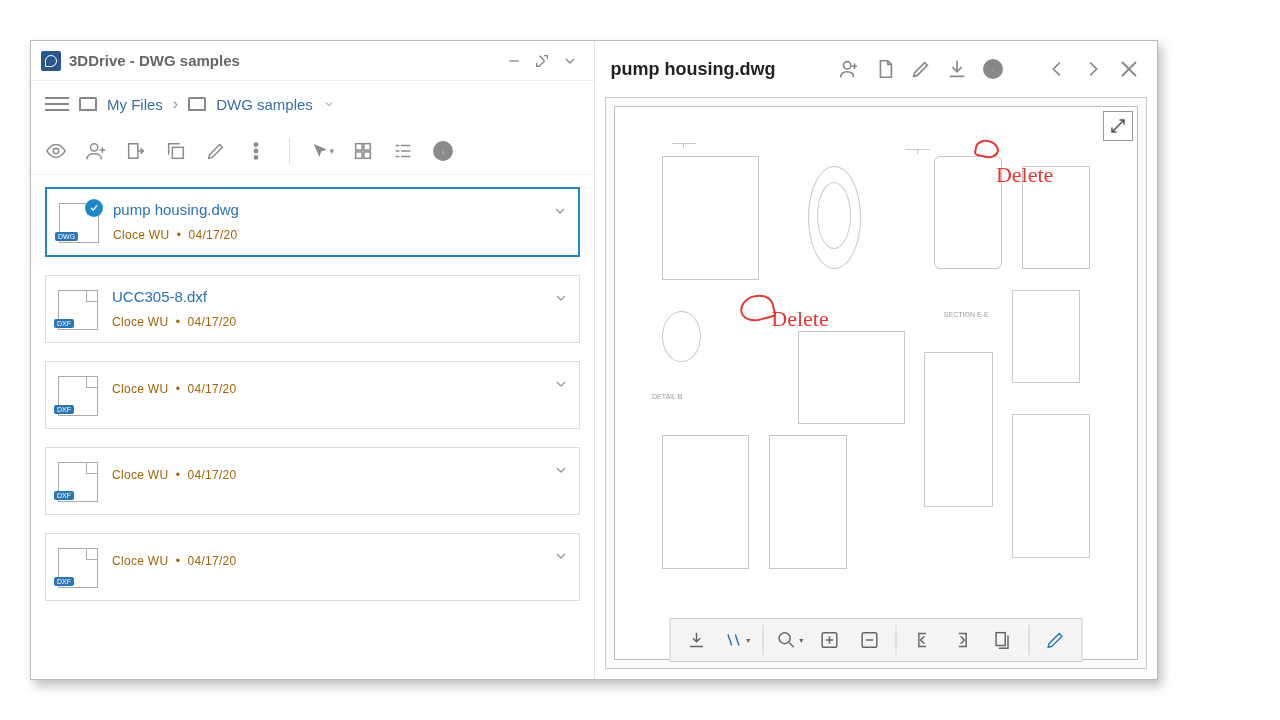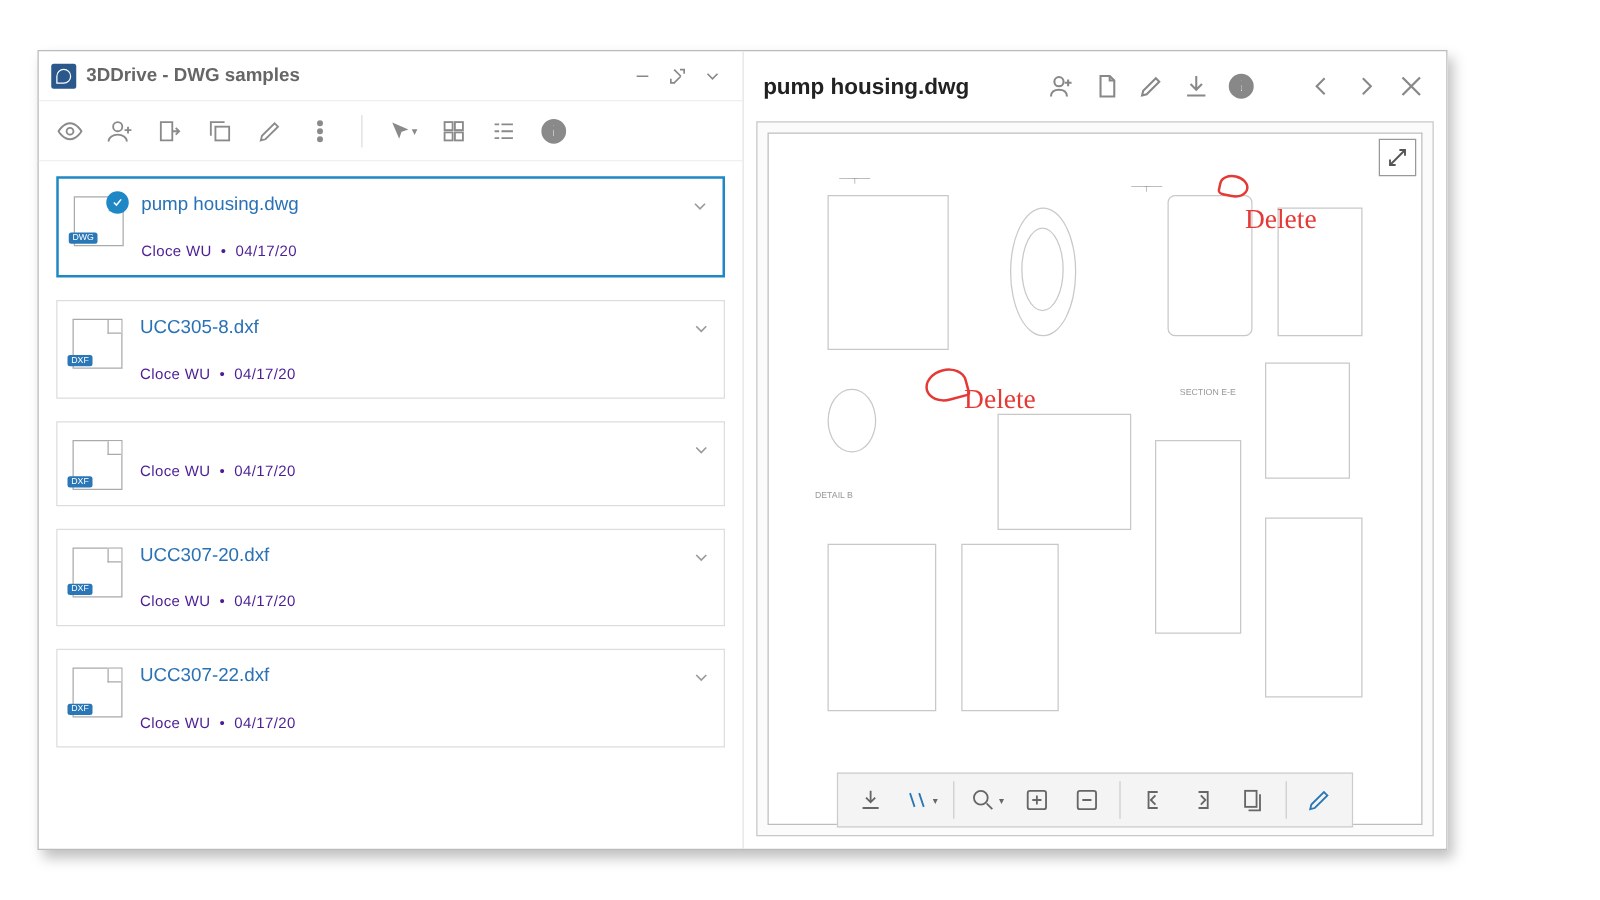--- a/index.html
+++ b/index.html
@@ -33,21 +33,21 @@
   .file-card{border:1px solid #ddd;margin-bottom:18px;padding:12px 12px 12px 12px;display:flex;align-items:flex-start;gap:14px;cursor:pointer;position:relative;background:#fff;}
   .file-card.selected{border:2px solid #1e88c7;}
   .file-thumb{width:40px;height:40px;position:relative;flex:none;margin-top:2px;}
   .file-thumb .pg{position:absolute;inset:0;border:1px solid #aaa;background:#fff;}
   .file-thumb .pg::before{content:"";position:absolute;top:0;right:0;width:10px;height:10px;border-left:1px solid #aaa;border-bottom:1px solid #aaa;background:#fff;}
   .file-thumb .tag{position:absolute;bottom:2px;left:-4px;background:#2a77b8;color:#fff;font-size:7px;padding:1px 3px;border-radius:2px;}
   .file-thumb .check{position:absolute;top:-4px;right:-4px;width:18px;height:18px;border-radius:50%;background:#1e88c7;display:flex;align-items:center;justify-content:center;}
   .file-thumb .check svg{width:10px;height:10px;stroke:#fff;stroke-width:3;fill:none;}
   .file-info{flex:1;min-width:0;}
   .file-name{color:#2a72b5;font-size:15px;line-height:1.25;word-break:break-all;}
-  .file-meta{color:#4c1d95;font-size:12px;margin-top:20px;letter-spacing:.3px;}
+  .file-meta{color:#a16207;font-size:12px;margin-top:8px;letter-spacing:.3px;}
   .file-card .chev{position:absolute;top:14px;right:10px;color:#999;}
   
   .viewer-head{height:56px;display:flex;align-items:center;padding:0 16px;gap:12px;}
   .viewer-title{font-weight:700;font-size:18px;color:#222;flex:1;}
   .vh-icon{width:24px;height:24px;color:#888;display:flex;align-items:center;justify-content:center;cursor:pointer;}
   .vh-icon svg{width:22px;height:22px;stroke:currentColor;fill:none;stroke-width:1.8;}
   .vh-icon.fill svg{fill:currentColor;}
   .vh-icon.big svg{width:26px;height:26px;}
   
   .viewer-body{flex:1;position:relative;margin:0 10px 10px 10px;border:1px solid #c8c8c8;background:#fbfbfb;overflow:hidden;}
@@ -90,20 +90,35 @@
               <path d="M15 4h5v5M9 20H4v-5"></path>
             </svg>
           </div>
         <div class="tb-btn">
             <svg viewBox="0 0 24 24">
               <path d="M6 9l6 6 6-6"></path>
             </svg>
           </div>
       </div>
 
+      <div class="crumb-row">
+        <div class="ham">
+            <span></span>
+            <span></span>
+            <span></span>
+          </div>
+        <div class="crumb-icon"></div>
+        <span class="crumb">My Files</span>
+        <span class="crumb-sep">›</span>
+        <div class="crumb-icon"></div>
+        <span class="crumb">DWG samples</span>
+        <svg class="chev-d" viewBox="0 0 24 24">
+            <path d="M6 9l6 6 6-6" fill="none" stroke="#888" stroke-width="2"></path>
+          </svg>
+      </div>
 
       <div class="tool-row">
         <div class="ticon">
             <svg viewBox="0 0 24 24">
               <path d="M2 12s4-7 10-7 10 7 10 7-4 7-10 7S2 12 2 12z"></path>
               <circle cx="12" cy="12" r="3"></circle>
             </svg>
           </div>
         <div class="ticon">
             <svg viewBox="0 0 24 24">
@@ -208,34 +223,32 @@
             <div class="chev"><svg width="16" height="16" viewBox="0 0 24 24">
                 <path d="M6 9l6 6 6-6" fill="none" stroke="#999" stroke-width="2"></path>
               </svg></div>
           </div>
           <div class="file-card">
             <div class="file-thumb">
               <div class="pg"></div>
               <div class="tag">DXF</div>
             </div>
             <div class="file-info">
-              <div class="file-name">UCC307-20.dxf</div>
               <div class="file-meta">Cloce WU &nbsp;•&nbsp; 04/17/20</div>
             </div>
             <div class="chev"><svg width="16" height="16" viewBox="0 0 24 24">
                 <path d="M6 9l6 6 6-6" fill="none" stroke="#999" stroke-width="2"></path>
               </svg></div>
           </div>
           <div class="file-card">
             <div class="file-thumb">
               <div class="pg"></div>
               <div class="tag">DXF</div>
             </div>
             <div class="file-info">
-              <div class="file-name">UCC307-22.dxf</div>
               <div class="file-meta">Cloce WU &nbsp;•&nbsp; 04/17/20</div>
             </div>
             <div class="chev"><svg width="16" height="16" viewBox="0 0 24 24">
                 <path d="M6 9l6 6 6-6" fill="none" stroke="#999" stroke-width="2"></path>
               </svg></div>
           </div>
         </div>
     </div>
 
     <div class="pane">

